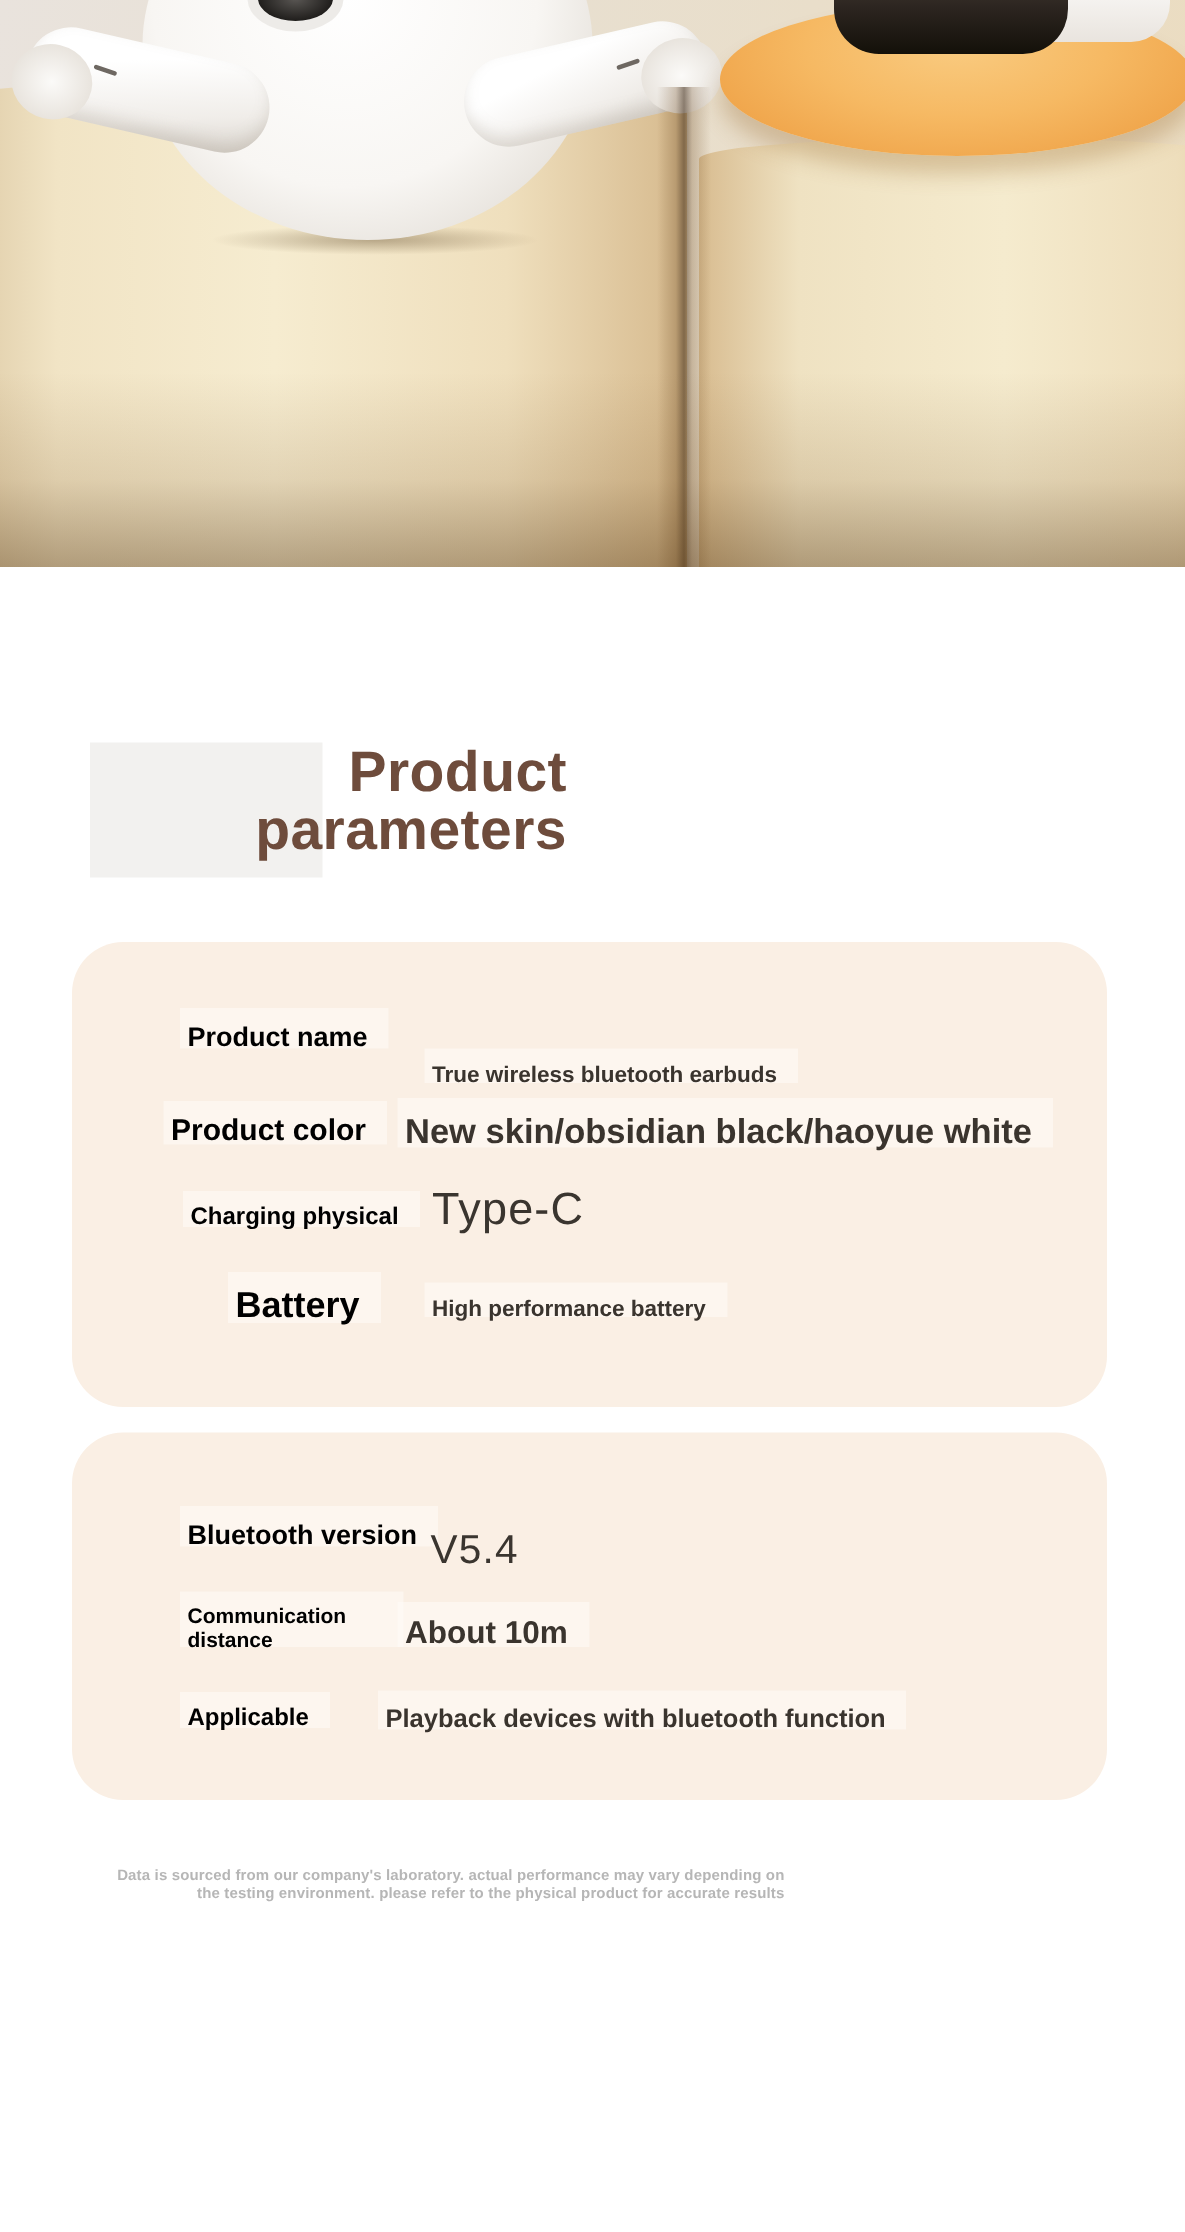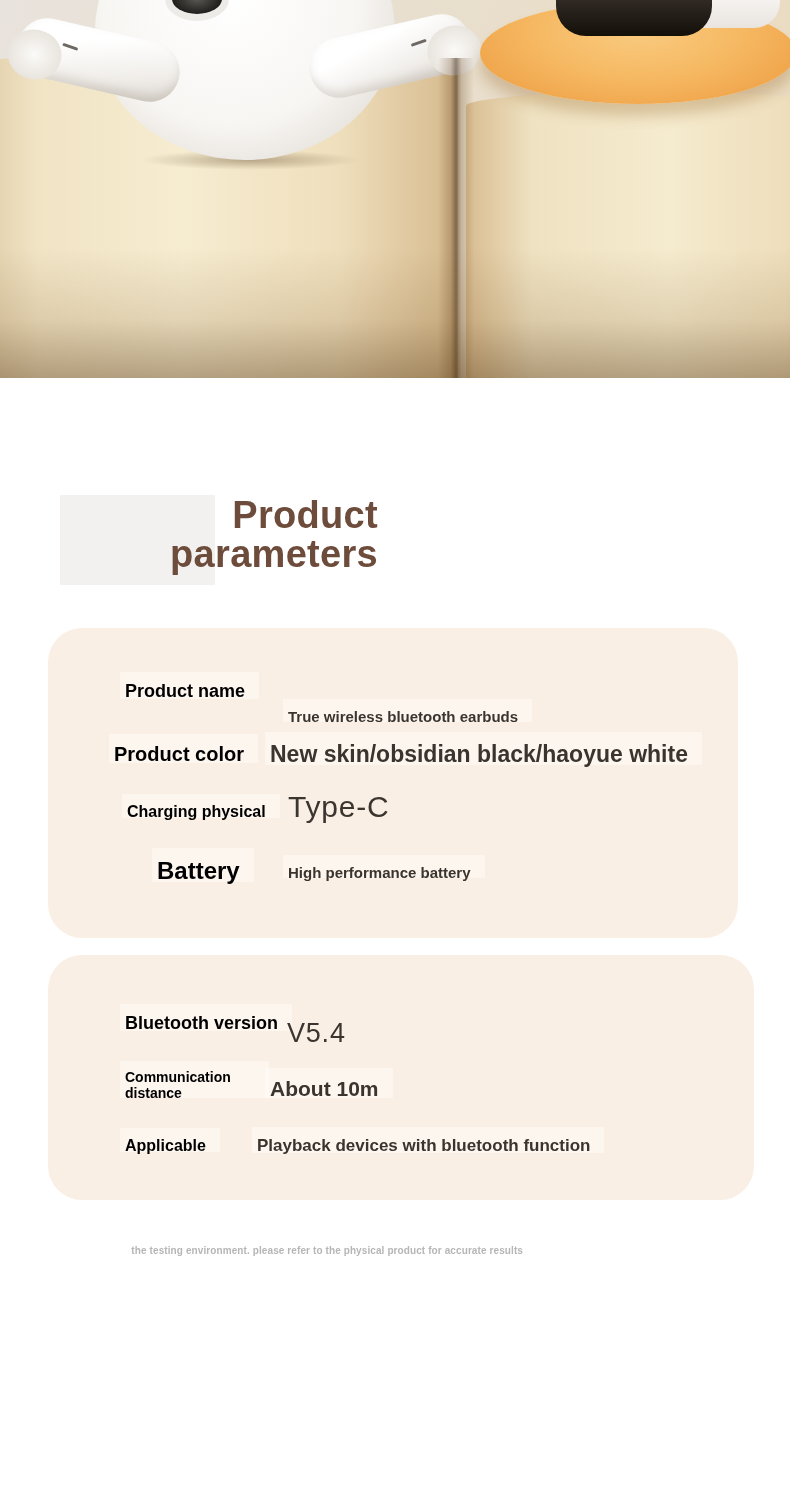--- a/index.html
+++ b/index.html
@@ -46,21 +46,21 @@
   .photo-shade{position:absolute;left:0;right:0;bottom:0;height:130px;
     background:linear-gradient(to bottom,rgba(122,85,40,0) 0%,rgba(122,85,40,0.16) 55%,rgba(88,57,20,0.42) 100%);}
   
   .title-backdrop{position:absolute;left:60px;top:495px;width:155px;height:90px;background:#F2F1EF;}
   .title{position:absolute;left:100px;top:496px;width:278px;margin:0;text-align:right;
     font-size:38px;line-height:39px;font-weight:bold;color:#6E4C3C;letter-spacing:0.3px;}
   .title span{display:block;}
   
   .card{position:absolute;left:48px;width:690px;background:#FAEFE4;border-radius:34px;}
   .card1{top:628px;height:310px;}
-  .card2{top:955px;height:245px;padding-left:16px;}
+  .card2{top:955px;height:245px;}
   .lab,.val{position:absolute;white-space:nowrap;z-index:0;}
   .lab{font-weight:bold;color:#000000;}
   .val{font-weight:bold;color:#3A342E;}
   .hl::before{content:'';position:absolute;left:-5px;right:-14px;top:-9px;bottom:3px;
     background:rgba(255,252,247,0.55);z-index:-1;}
   .thin{font-weight:400;color:#3A352F;letter-spacing:0.8px;}
   
   .c1r1l{left:77px;top:53px;font-size:18px;}
   .c1r1v{left:240px;top:56px;font-size:15px;margin-top:24px;}
   .c1r2l{left:66px;top:115px;font-size:20px;}
@@ -125,16 +125,17 @@
     <span class="val thin c2r1v">V5.4</span>
 
     <span class="lab hl c2r2l"><span>Communication</span><br><span>distance</span></span>
     <span class="val hl c2r2v">About 10m</span>
 
     <span class="lab hl c2r3l">Applicable</span>
     <span class="val hl c2r3v">Playback devices with bluetooth function</span>
   </section>
 
   <div class="footer">
+    <div>Data is sourced from our company's laboratory. actual performance may vary depending on</div>
     <div>the testing environment. please refer to the physical product for accurate results</div>
   </div>
 
 </div>
 
 </body></html>

